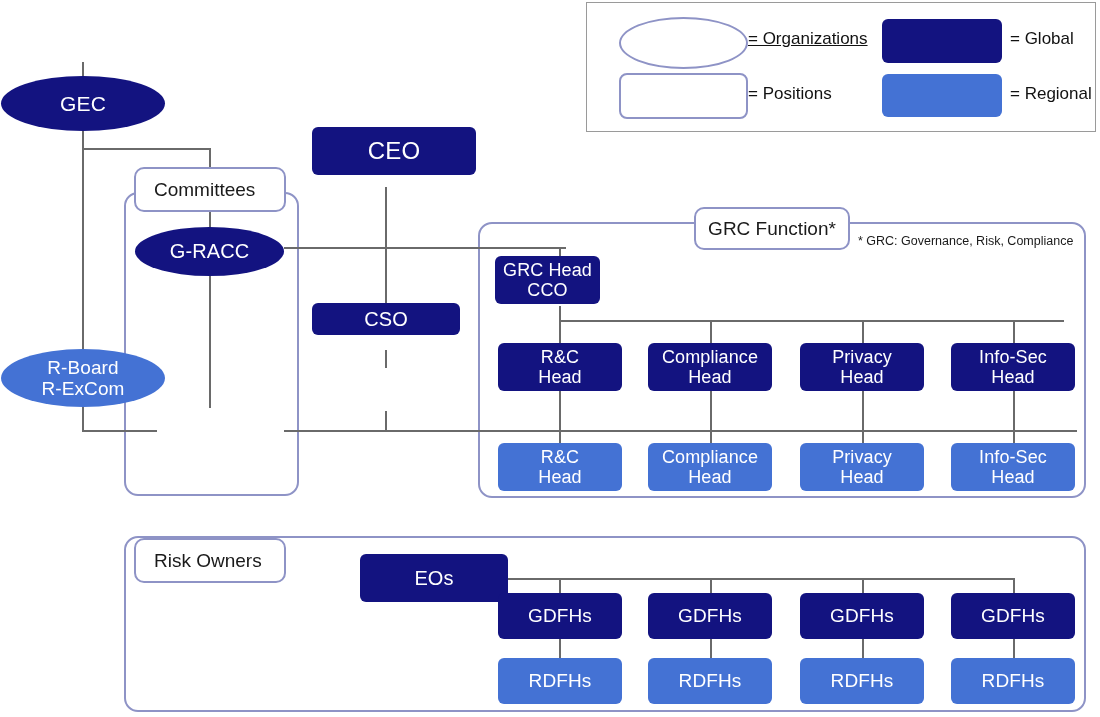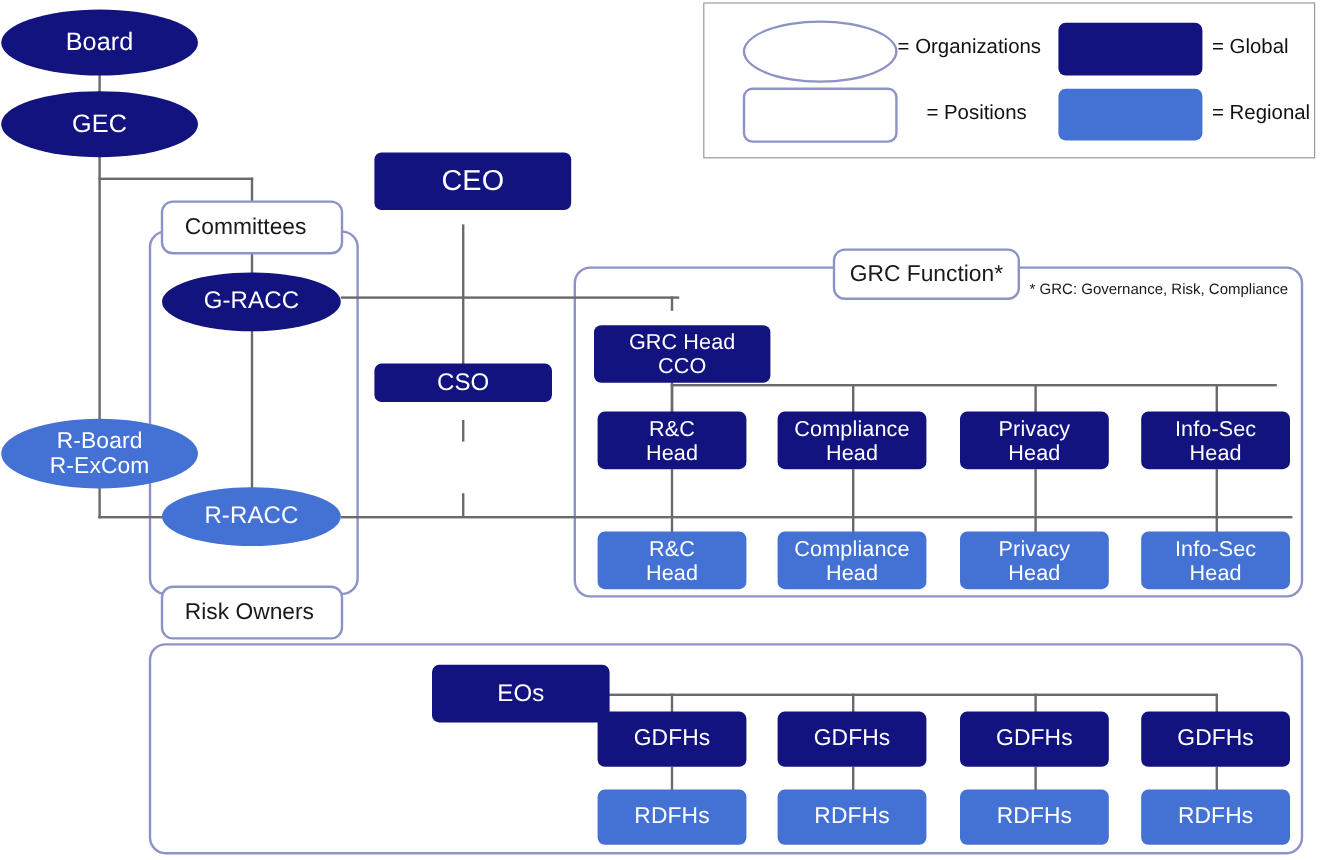--- a/index.html
+++ b/index.html
@@ -47,24 +47,24 @@
 
   .footnote{position:absolute;color:#1a1a1a;white-space:nowrap;z-index:7;}
 </style>
 </head>
 <body>
 
 <div id="stage">
 
   <div id="legend">
     <div class="lg-ellipse" style="left:32px;top:14px;width:125px;height:48px;"></div>
-    <div class="lg-txt" style="left:161px;top:26px;font-size:17px;">= Organizations</div>
+    <div class="lg-txt" style="left:161px;top:26px;font-size:17px;text-decoration:underline;">= Organizations</div>
 
     <div class="lg-rect" style="left:32px;top:70px;width:125px;height:42px;"></div>
-    <div class="lg-txt" style="left:161px;top:81px;font-size:17px;margin-left:24px;">=  Positions</div>
+    <div class="lg-txt" style="left:161px;top:81px;font-size:17px;">=  Positions</div>
 
     <div class="lg-swatch" style="left:295px;top:16px;width:120px;height:44px;background:#131380;"></div>
     <div class="lg-txt" style="left:423px;top:26px;font-size:17px;">= Global</div>
 
     <div class="lg-swatch" style="left:295px;top:71px;width:120px;height:43px;background:#4472d4;"></div>
     <div class="lg-txt" style="left:423px;top:81px;font-size:17px;">= Regional</div>
   </div>
 
   <div class="ln lnv" style="left:82px;top:62px;height:22px;"></div>
 
@@ -118,55 +118,49 @@
     <span style="font-size:19px;">Committees</span>
   </div>
 
   <div class="group" style="left:478px;top:222px;width:608px;height:276px;"></div>
   <div class="grouplabel" style="left:694px;top:207px;width:156px;height:43px;">
     <span style="font-size:19px;">GRC Function*</span>
   </div>
   <div class="footnote" style="left:858px;top:234px;font-size:12.5px;">* GRC: Governance, Risk, Compliance</div>
 
   <div class="group" style="left:124px;top:536px;width:962px;height:176px;"></div>
-  <div class="grouplabel left" style="left:134px;top:488px;width:152px;height:45px;">
+  <div class="grouplabel left" style="left:134px;top:538px;width:152px;height:45px;">
     <span style="font-size:19px;">Risk Owners</span>
   </div>
 
-  <div class="node ellipse global" style="left:1px;top:8px;width:164px;height:55px;font-size:21px;z-index:5;">
-    <span>Board</span>
-  </div>
 
   <div class="node ellipse global" style="left:1px;top:76px;width:164px;height:55px;font-size:21px;z-index:5;">
     <span>GEC</span>
   </div>
 
   <div class="node ellipse regional" style="left:1px;top:349px;width:164px;height:58px;font-size:19px;z-index:5;white-space:pre-line;">
     <span style="white-space:pre-line;">R-Board
 R-ExCom</span>
   </div>
 
   <div class="node ellipse global" style="left:135px;top:227px;width:149px;height:49px;font-size:20px;z-index:5;justify-content:center;">
     <span>G-RACC</span>
   </div>
 
-  <div class="node ellipse regional" style="left:135px;top:406px;width:149px;height:49px;font-size:20px;z-index:5;">
-    <span>R-RACC</span>
-  </div>
 
   <div class="node box global" style="left:312px;top:127px;width:164px;height:48px;font-size:24px;z-index:5;">
     <span>CEO</span>
   </div>
 
   <div class="node box global" style="left:312px;top:303px;width:148px;height:32px;font-size:20px;z-index:5;">
     <span>CSO</span>
   </div>
 
 
-  <div class="node box global" style="left:495px;top:271px;width:147px;height:48px;font-size:18px;z-index:5;">
+  <div class="node box global" style="left:495px;top:256px;width:105px;height:48px;font-size:18px;z-index:5;">
     <span style="white-space:pre-line;">GRC Head
 CCO</span>
   </div>
 
   <div class="node box global" style="left:498px;top:343px;width:124px;height:48px;font-size:18px;z-index:5;">
     <span style="white-space:pre-line;">R&amp;C
 Head</span>
   </div>
   <div class="node box global" style="left:648px;top:343px;width:124px;height:48px;font-size:18px;z-index:5;">
     <span style="white-space:pre-line;">Compliance

